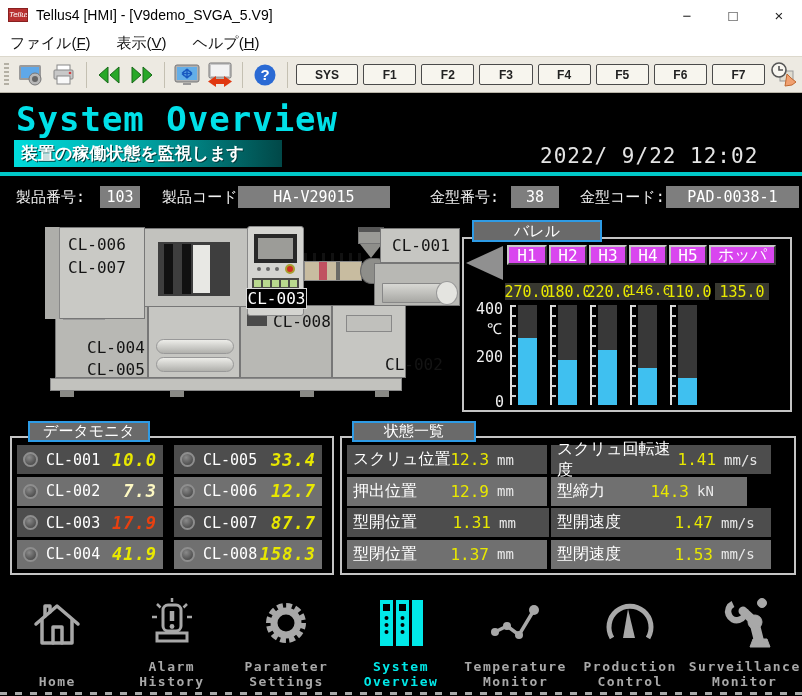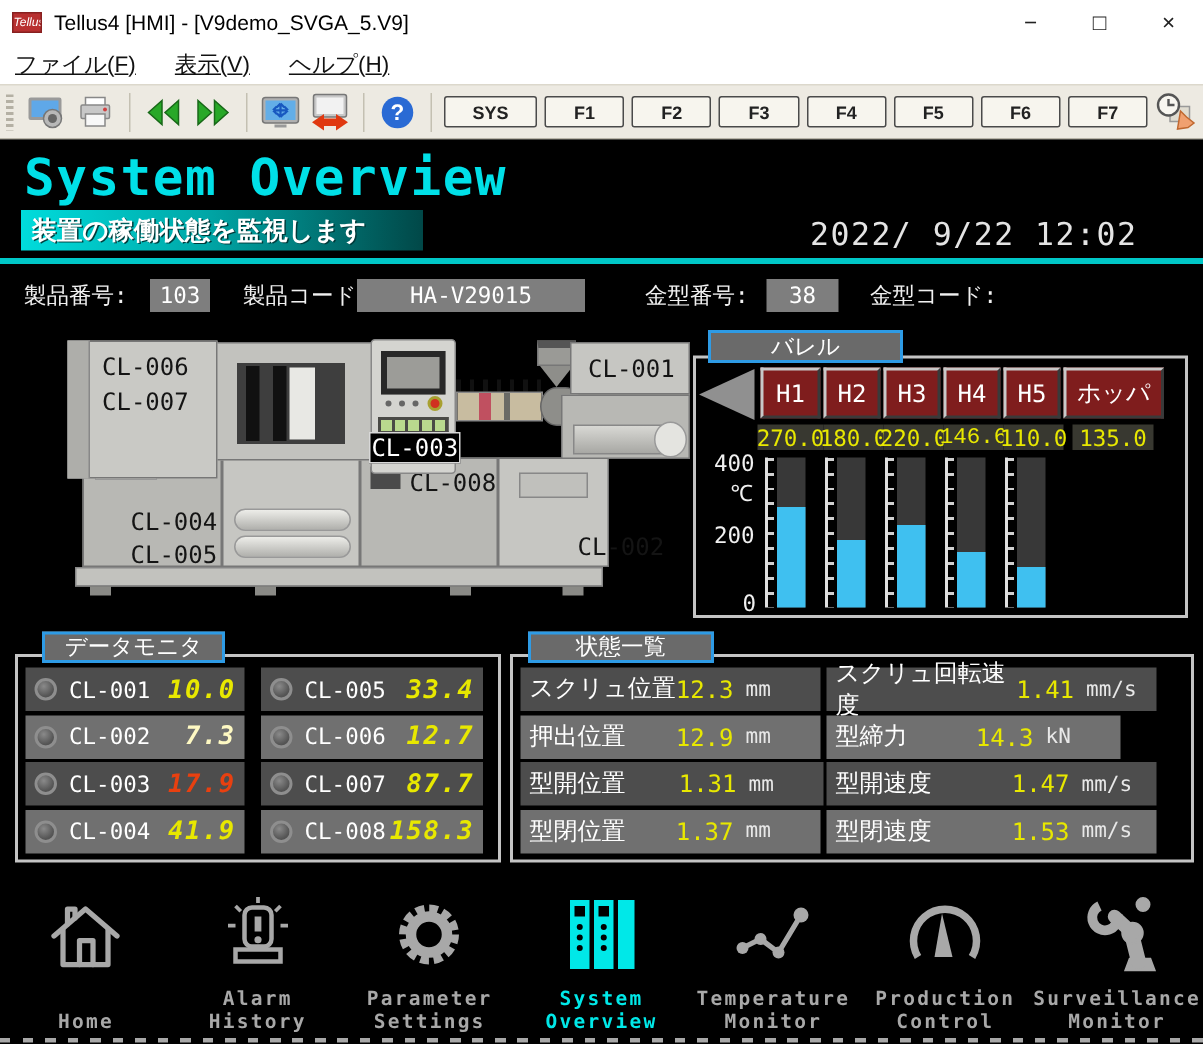--- a/index.html
+++ b/index.html
@@ -8,21 +8,21 @@
           font-family:"Liberation Sans",sans-serif;}
   
   .titlebar{height:30px;background:#fff;display:flex;align-items:center;padding-left:8px;}
   .app-icon{width:20px;height:14px;background:#B83030;border:1px solid #882020;color:#fff;
             font-size:8px;font-style:italic;line-height:12px;overflow:hidden;text-align:center;flex:0 0 auto;}
   .titletext{margin-left:8px;font-size:14px;color:#000;flex:1;}
   .win-controls{display:flex;height:30px;}
   .win-btn{width:46px;height:30px;display:flex;align-items:center;justify-content:center;
            font-size:15px;color:#222;cursor:default;}
   .menubar{height:26px;background:#fff;display:flex;align-items:center;gap:26px;padding-left:10px;font-size:15px;color:#111;}
-  .menu-item span{white-space:pre;text-decoration:underline;}
+  .menu-item span{white-space:pre;}
   .menu-item .mn{text-decoration:underline;}
   .toolbar{height:37px;background:#EDEAE2;border-top:1px solid #DCD8CC;border-bottom:1px solid #B8B4A8;
            display:flex;align-items:center;padding:0 4px;gap:5px;}
   .grip{width:5px;height:24px;margin-right:3px;
         background:repeating-linear-gradient(to bottom,#b4b0a4 0 2px,transparent 2px 4px);}
   .tsep{width:1px;height:26px;background:#C4C0B2;margin:0 3px;flex:0 0 auto;}
   .tb-icon{width:28px;height:28px;display:flex;align-items:center;justify-content:center;flex:0 0 auto;}
   .fkey{min-width:27px;height:21px;padding:0 19px;border:1px solid #4a4a4a;border-radius:2px;background:#F7F5EE;
         color:#222;font-size:12px;font-weight:bold;display:flex;align-items:center;justify-content:center;}
   
@@ -42,22 +42,22 @@
   .mpart{position:absolute;}
   .mlabel{position:absolute;font-size:16px;color:#141414;white-space:pre;}
   .cl003{background:#000;color:#fff;border:1px solid #D8D8D8;font-size:16px;
          display:flex;align-items:center;justify-content:center;z-index:6;}
   
   .panel{border:2px solid #C4C4C4;background:#000;}
   .tab{background:#6A6A6A;border:2px solid #2E9BE5;color:#fff;font-size:15px;
        display:flex;align-items:center;justify-content:center;z-index:5;}
   .tri{width:0;height:0;border-top:17px solid transparent;border-bottom:17px solid transparent;
        border-right:37px solid #909090;}
-  .bz{background:#7f1d1d;border:2px solid;border-color:#C8C8C8 #3A3A3A #3A3A3A #C8C8C8;color:#fff;
-      height:34px;font-size:16px;display:flex;align-items:center;justify-content:center;}
+  .bz{background:#d946ef;border:2px solid;border-color:#C8C8C8 #3A3A3A #3A3A3A #C8C8C8;color:#fff;
+      height:20px;font-size:16px;display:flex;align-items:center;justify-content:center;}
   .bv{background:#383830;color:#E8E800;height:17px;font-size:15px;display:flex;align-items:center;justify-content:center;}
   .axlab{font-size:15px;color:#F0F0F0;}
   .ruler{width:6px;height:100px;border-left:2px solid #E0E0E0;
          background:repeating-linear-gradient(180deg,#D0D0D0 0 2px,transparent 2px 10px);}
   .bar{width:19px;height:100px;background:#383838;position:absolute;}
   .bar .fill{position:absolute;bottom:0;left:0;width:100%;background:#3FC0F0;}
   
   .dm-row,.st-row{position:absolute;height:29px;display:flex;align-items:center;padding:0 6px;}
   .rowdark{background:#4D4D4D;} .rowlight{background:#707070;}
   .lamp{width:15px;height:15px;border-radius:50%;border:2px solid #8E8E8E;
@@ -180,20 +180,21 @@
     <div class="abs hmi-line"></div>
     <div class="abs hmi-time">2022/ 9/22 12:02</div>
 
     <span class="abs pl" style="left:16px;top:95px;">製品番号:</span>
     <div class="abs pv" style="left:100px;top:93px;width:40px;">103</div>
     <span class="abs pl" style="left:162px;top:95px;">製品コード:</span>
     <div class="abs pv" style="left:238px;top:93px;width:152px;">HA-V29015</div>
     <span class="abs pl" style="left:430px;top:95px;">金型番号:</span>
     <div class="abs pv" style="left:511px;top:93px;width:48px;">38</div>
     <span class="abs pl" style="left:580px;top:95px;">金型コード:</span>
+    <div class="abs pv" style="left:666px;top:93px;width:133px;">PAD-0038-1</div>
 
     <div class="abs machine">
       <div class="mpart" style="left:20px;top:163px;width:352px;height:13px;background:#C2C2BE;border:1px solid #888;"></div>
       <div class="mpart" style="left:30px;top:176px;width:14px;height:6px;background:#8A8A86;"></div>
       <div class="mpart" style="left:140px;top:176px;width:14px;height:6px;background:#8A8A86;"></div>
       <div class="mpart" style="left:270px;top:176px;width:14px;height:6px;background:#8A8A86;"></div>
       <div class="mpart" style="left:345px;top:176px;width:14px;height:6px;background:#8A8A86;"></div>
 
       <div class="mpart" style="left:25px;top:90px;width:93px;height:73px;background:#B8B8B4;border:1px solid #777;"></div>
       <div class="mpart" style="left:33px;top:97px;width:42px;height:8px;background:#EDEDE9;border:1px solid #999;"></div>

